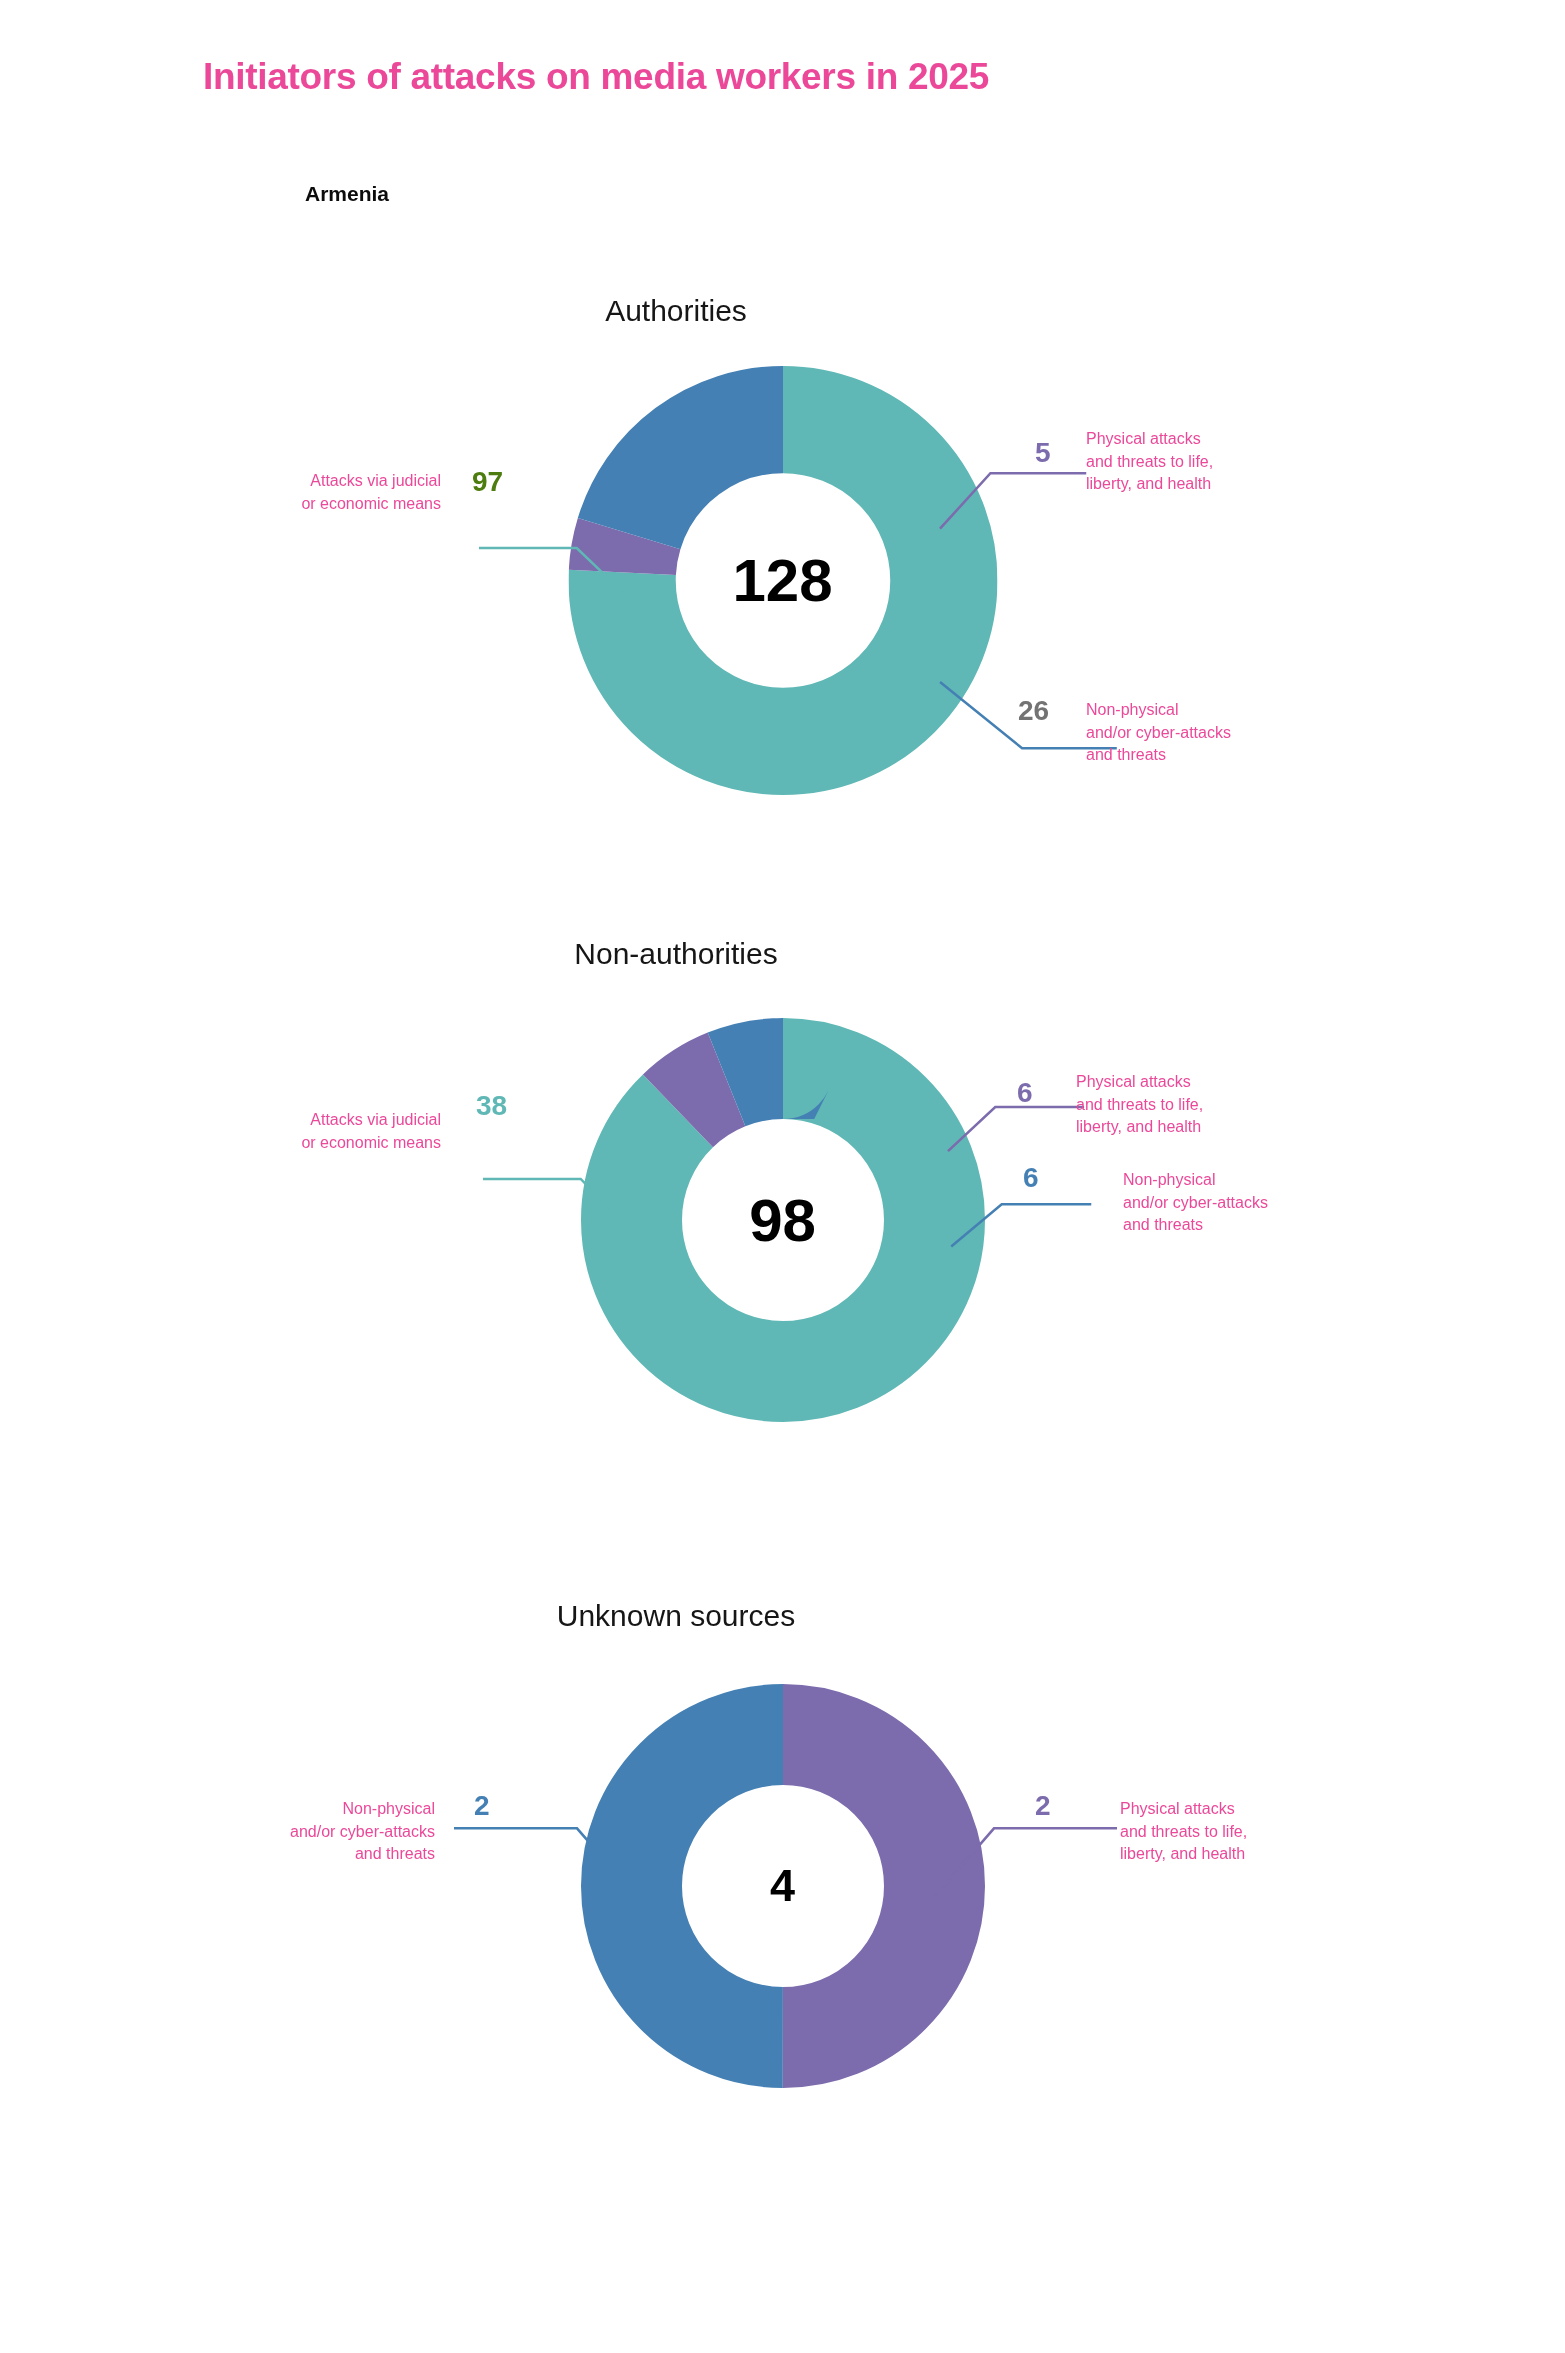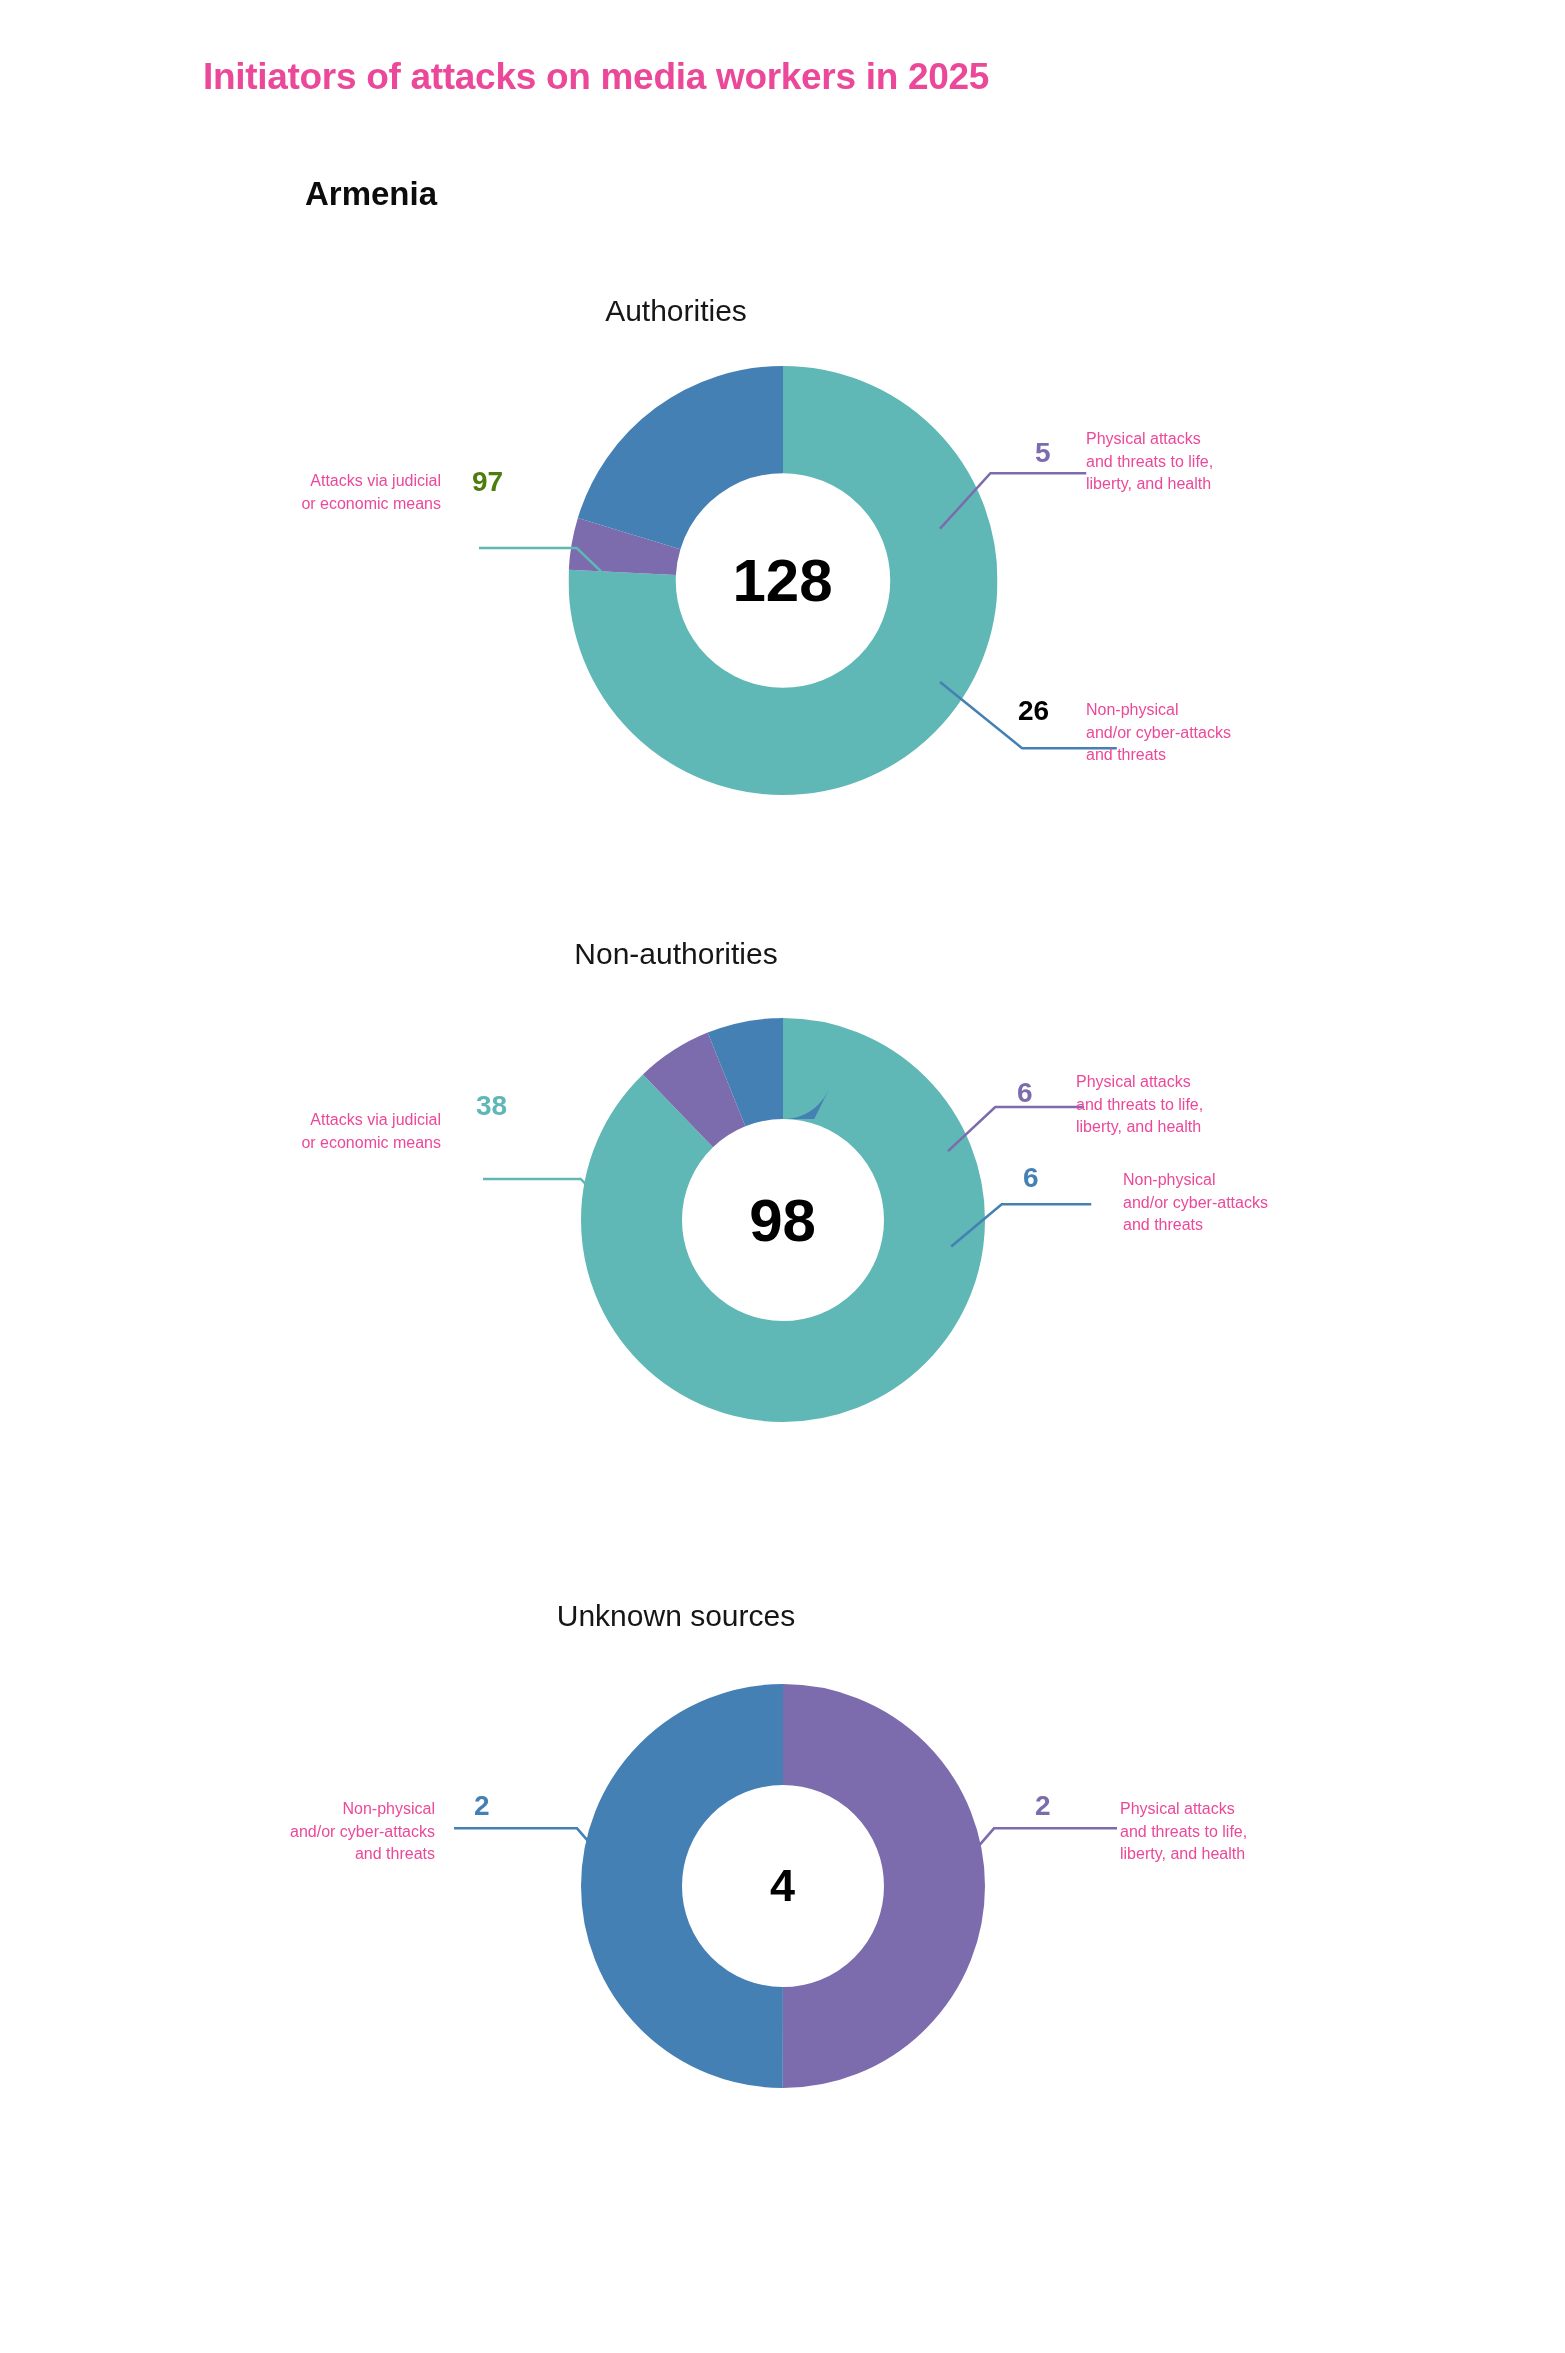--- a/index.html
+++ b/index.html
@@ -42,21 +42,21 @@
     width: 59px;
     height: 59px;
     border-radius: 50%;
     overflow: hidden;
     display: block;
     flex: 0 0 auto;
   }
   #flag-icon .band { width: 100%; height: 33.3334%; }
   #country-name {
     margin-left: 43px;
-    font-size: 33px;
+    font-size: 21px;
     font-weight: bold;
     color: #0c0c0c;
     white-space: nowrap;
   }
 
   
   .chart-block { position: absolute; left: 0; width: 1565px; }
   #chart-block-0 { top: 240px;  height: 631px; }
   #chart-block-1 { top: 896px; height: 599px;  }
   #chart-block-2 { top: 1558px; height: 587px;  }
@@ -172,21 +172,21 @@
   </div>
 
   <div class="callout" style="left:0px; top:0px; width:1565px; height:631px;">
     <span class="value" style="left:1035px; top:197px; color:#7C6BAD;">5</span>
     <span class="text" style="left:1086px; top:188px; width:240px;">Physical attacks
 and threats to life,
 liberty, and health</span>
   </div>
 
   <div class="callout" style="left:0px; top:0px; width:1565px; height:631px;">
-    <span class="value" style="left:1018px; top:455px; color:#000000;">26</span>
+    <span class="value" style="left:1018px; top:455px; color:#737373;">26</span>
     <span class="text" style="left:1086px; top:459px; width:252px;">Non-physical
 and/or cyber-attacks
 and threats</span>
   </div>
 </div>
 
 <div class="chart-block" id="chart-block-1">
 
   <div class="chart-title">Non-authorities</div>
 

